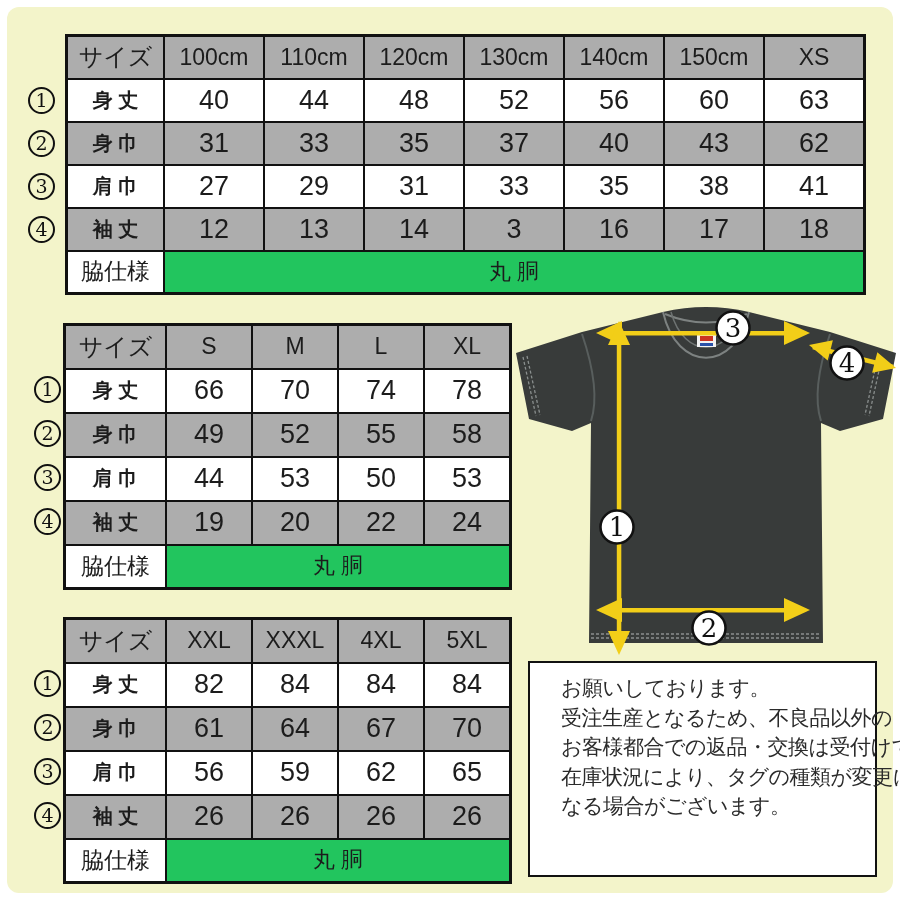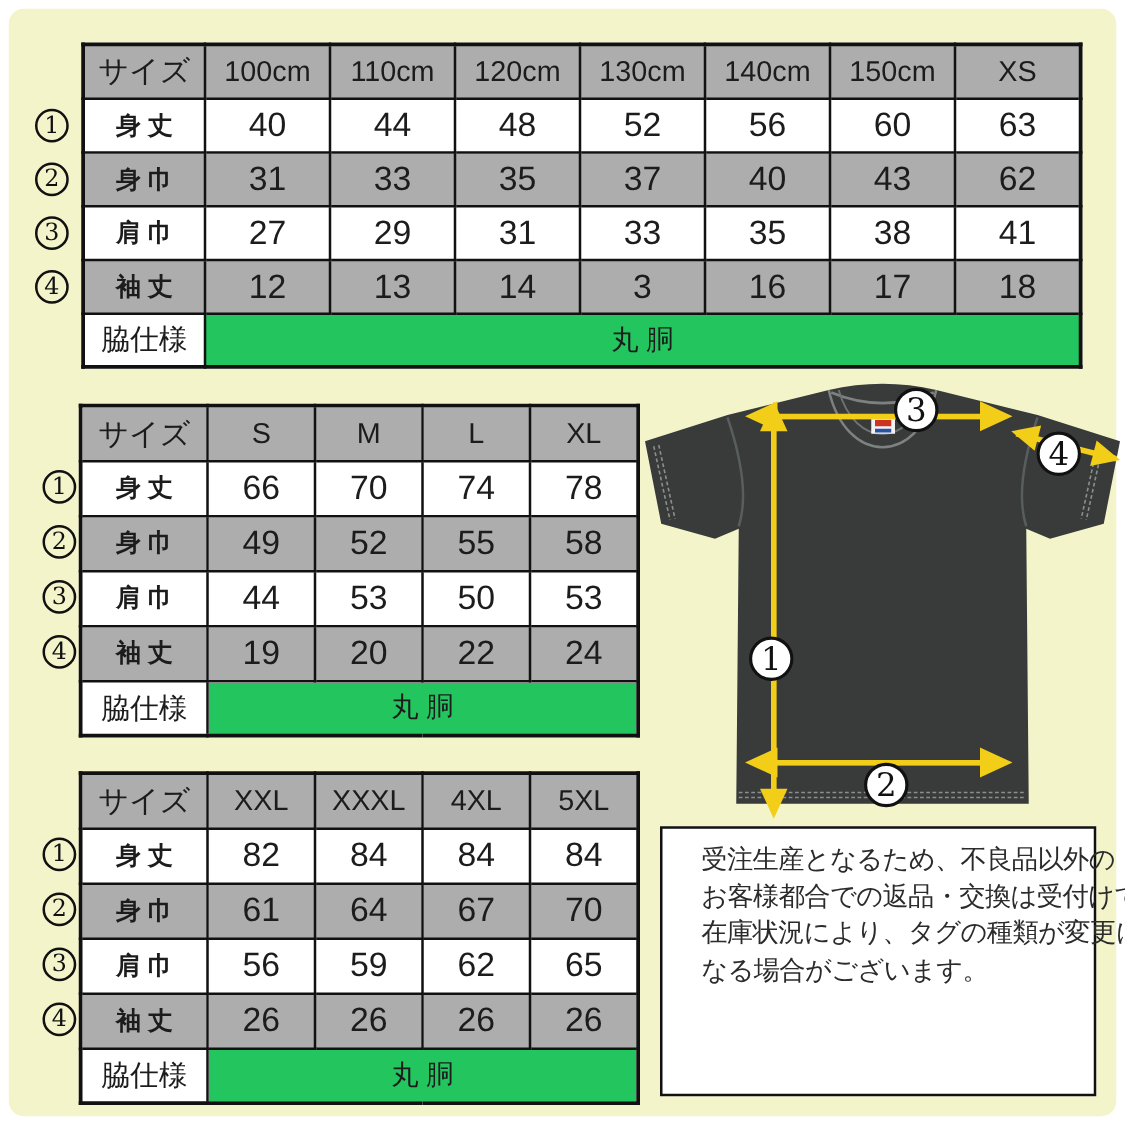--- a/index.html
+++ b/index.html
@@ -293,17 +293,18 @@
       <text x="112" y="241">1</text>
     </g>
     <g>
       <circle cx="204" cy="333" r="16.5" fill="#ffffff" stroke="#111" stroke-width="2.5"></circle>
       <text x="204" y="342">2</text>
     </g>
   </g>
 </svg>
 
 <div class="note">
+  <div class="nline ind">お願いしております。</div>
   <div class="nline ind">受注生産となるため、不良品以外の</div>
   <div class="nline ind">お客様都合での返品・交換は受付けて</div>
   <div class="nline ind">在庫状況により、タグの種類が変更に</div>
   <div class="nline ind">なる場合がございます。</div>
 </div>
 
 </body></html>

